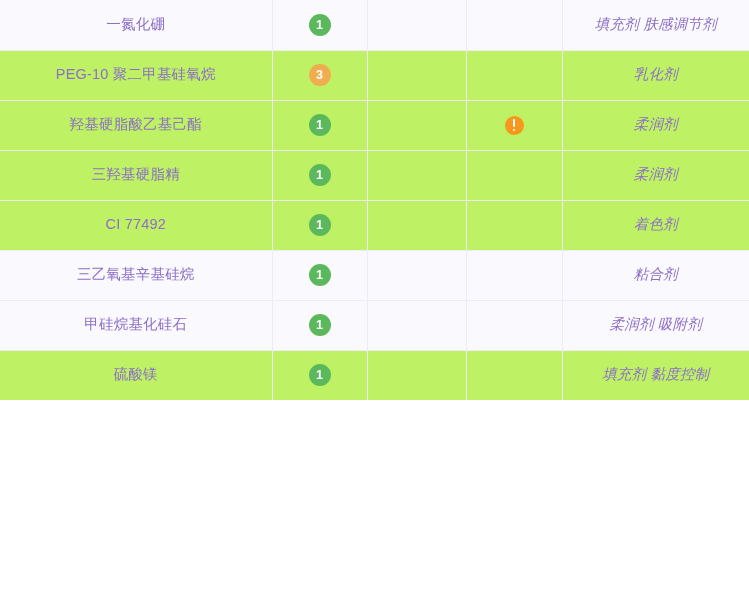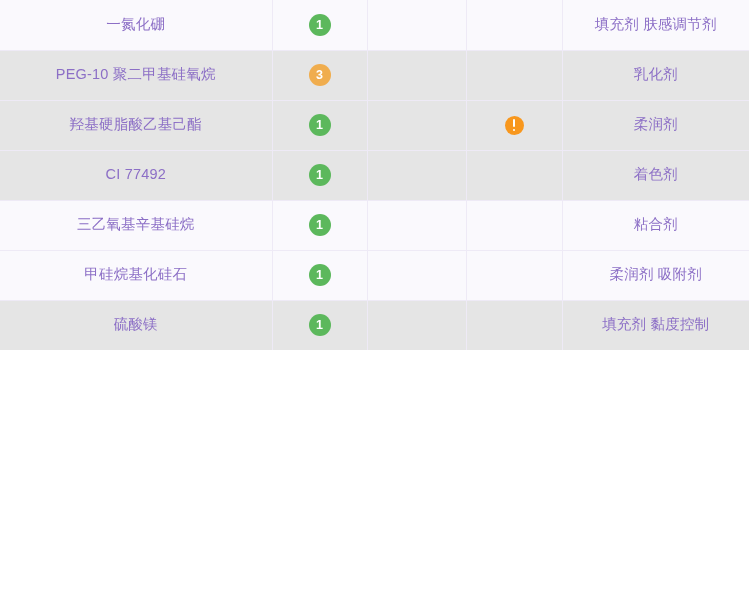--- a/index.html
+++ b/index.html
@@ -23,38 +23,39 @@
   .ingredient-table col.c-name   { width: 272px; }
   .ingredient-table col.c-score  { width: 95px;  }
   .ingredient-table col.c-flag-a { width: 99px;  }
   .ingredient-table col.c-flag-b { width: 96px;  }
   .ingredient-table col.c-func   { width: 187px; }
 
   .ingredient-table tr {
     height: 50px;
   }
   .ingredient-table tr.row-tint { background: #faf9fd; }
-  .ingredient-table tr.row-plain { background: #e5e5e5; }
+  .ingredient-table tr.row-plain { background: #bef264; }
 
   .ingredient-table td {
     height: 50px;
     padding: 0 14px;
     text-align: center;
     vertical-align: middle;
     color: #8c6fc6;
     font-size: 14.5px;
     line-height: 1.35;
     border-right: 1px solid #eeeaf6;
     border-bottom: 1px solid #eeeaf6;
     box-sizing: border-box;
     white-space: nowrap;
     overflow: hidden;
   }
   .ingredient-table td:last-child {
     border-right: none;
+    font-style: italic;
   }
   .ingredient-table tr:last-child td {
     border-bottom: none;
   }
 
   .cell-name {
     letter-spacing: 0.2px;
   }
   .cell-func {
     letter-spacing: 0.2px;
@@ -137,20 +138,27 @@
         <td class="cell-func">乳化剂</td>
       </tr>
       <tr class="row-plain">
         <td class="cell-name">羟基硬脂酸乙基己酯</td>
         <td><span class="badge badge-green">1</span></td>
         <td class="empty-cell"></td>
         <td><span class="warn-icon"></span></td>
         <td class="cell-func">柔润剂</td>
       </tr>
       <tr class="row-plain">
+        <td class="cell-name">三羟基硬脂精</td>
+        <td><span class="badge badge-green">1</span></td>
+        <td class="empty-cell"></td>
+        <td class="empty-cell"></td>
+        <td class="cell-func">柔润剂</td>
+      </tr>
+      <tr class="row-plain">
         <td class="cell-name">CI 77492</td>
         <td><span class="badge badge-green">1</span></td>
         <td class="empty-cell"></td>
         <td class="empty-cell"></td>
         <td class="cell-func">着色剂</td>
       </tr>
       <tr class="row-tint">
         <td class="cell-name">三乙氧基辛基硅烷</td>
         <td><span class="badge badge-green">1</span></td>
         <td class="empty-cell"></td>

